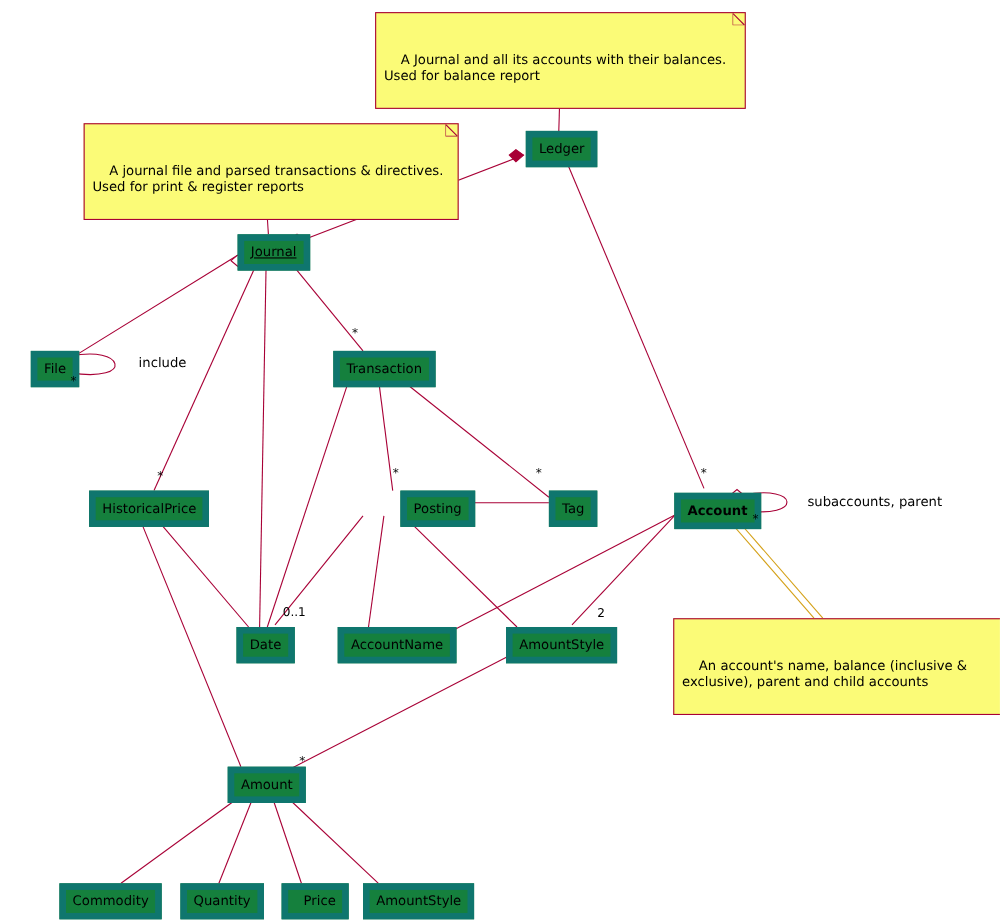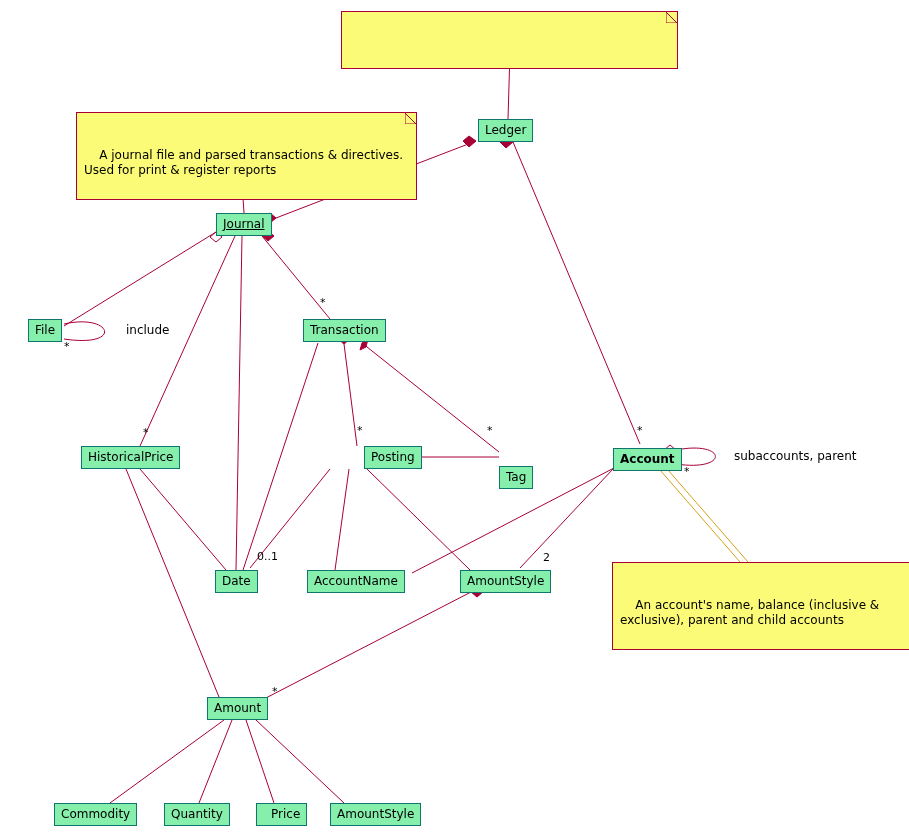--- a/index.html
+++ b/index.html
@@ -19,22 +19,22 @@
   #edges {
     position: absolute;
     left: 0;
     top: 0;
     width: 909px;
     height: 836px;
   }
   .node {
     position: absolute;
     box-sizing: border-box;
-    background: #86efac;
-    border: 1px solid #0f766e;
+    background: #15803d;
+    border: 6px solid #0f766e;
     color: #000000;
     font-size: 12px;
     line-height: 14px;
     padding: 3px 6px 4px 6px;
     white-space: nowrap;
     border-radius: 0;
   }
   .note {
     position: absolute;
     box-sizing: border-box;
@@ -144,20 +144,22 @@
       <path d="M 660 470 L 740 562"></path>
       <path d="M 668 470 L 748 562"></path>
     </g>
   </svg>
 
   <div class="note" style="left:341px; top:11px; width:337px;">
     <span class="foldline"><svg width="11" height="11">
           <polyline points="0,0 0,11 11,11" fill="#FBFB77" stroke="#A80036" stroke-width="1"></polyline>
           <polyline points="0,0 11,11" fill="none" stroke="#A80036" stroke-width="1"></polyline>
         </svg></span>
+    <span>A Journal and all its accounts with their balances.
+Used for balance report</span>
   </div>
 
   <div class="note" style="left:76px; top:112px; width:341px;">
     <span class="foldline"><svg width="11" height="11">
           <polyline points="0,0 0,11 11,11" fill="#FBFB77" stroke="#A80036" stroke-width="1"></polyline>
           <polyline points="0,0 11,11" fill="none" stroke="#A80036" stroke-width="1"></polyline>
         </svg></span>
     <span>A journal file and parsed transactions &amp; directives.
 Used for print &amp; register reports</span>
   </div>
@@ -170,21 +172,21 @@
     <span>An account's name, balance (inclusive &amp;
 exclusive), parent and child accounts</span>
   </div>
 
   <div class="node" style="left:478px; top:119px;"><span>Ledger</span></div>
   <div class="node" style="left:216px; top:213px;text-decoration:underline;"><span>Journal</span></div>
   <div class="node" style="left:28px;  top:319px;"><span>File</span></div>
   <div class="node" style="left:303px; top:319px;text-align:right;"><span>Transaction</span></div>
   <div class="node" style="left:81px;  top:446px;"><span>HistoricalPrice</span></div>
   <div class="node" style="left:327px; top:446px;margin-left:37px;"><span>Posting</span></div>
-  <div class="node" style="left:499px; top:446px;margin-top:20px;"><span>Tag</span></div>
+  <div class="node" style="left:499px; top:446px;"><span>Tag</span></div>
   <div class="node" style="left:613px; top:448px;font-weight:bold;"><span>Account</span></div>
   <div class="node" style="left:215px; top:570px;"><span>Date</span></div>
   <div class="node" style="left:307px; top:570px;"><span>AccountName</span></div>
   <div class="node" style="left:460px; top:570px;"><span>AmountStyle</span></div>
   <div class="node" style="left:207px; top:697px;"><span>Amount</span></div>
   <div class="node" style="left:54px;  top:803px;"><span>Commodity</span></div>
   <div class="node" style="left:164px; top:803px;"><span>Quantity</span></div>
   <div class="node" style="left:256px; top:803px;padding-left:14px;"><span>Price</span></div>
   <div class="node" style="left:330px; top:803px;"><span>AmountStyle</span></div>
 

